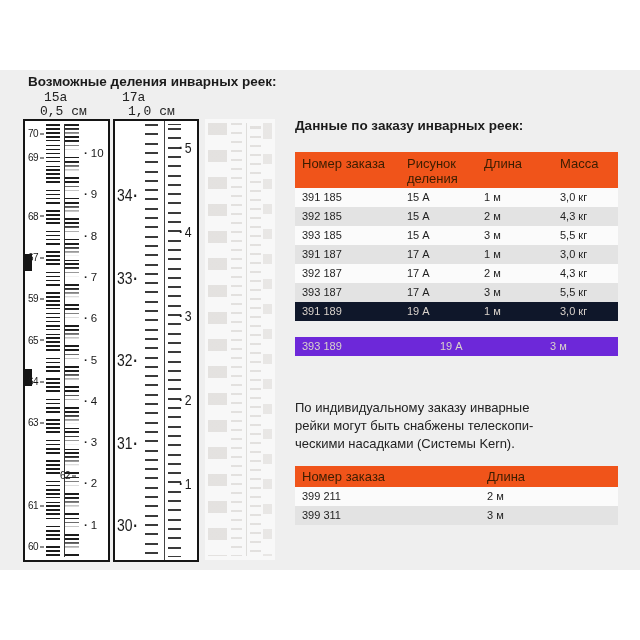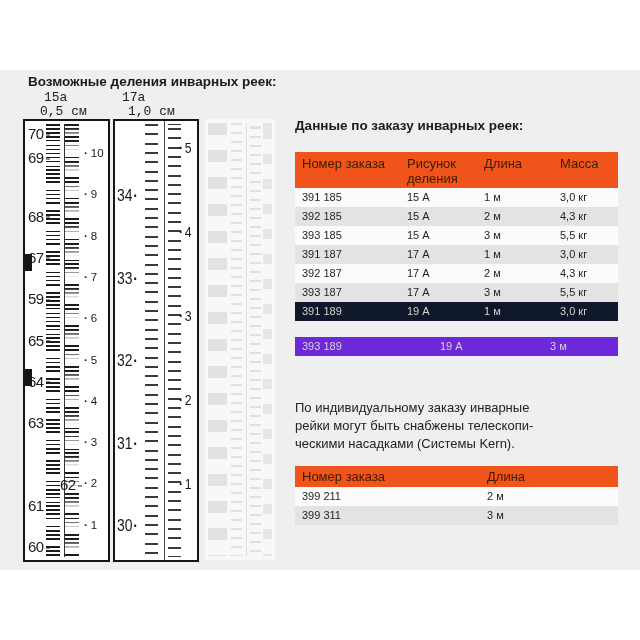--- a/index.html
+++ b/index.html
@@ -36,21 +36,21 @@
       repeating-linear-gradient(180deg,transparent 0 17px,#fff 17px 21px),
       repeating-linear-gradient(180deg,#1c1c1c 0 1.6px,transparent 1.6px 4.1px);
   }
   .hatch1-15{left:21px;}
   .hatch2-15{left:39px;border-left:1px solid #333;
     background:
       repeating-linear-gradient(180deg,transparent 0 7px,#fff 17px 21px) ,
       repeating-linear-gradient(180deg,#1c1c1c 0 1.6px,transparent 1.6px 4.1px);
     background-position:0 10px,0 0;}
   .rnum{position:absolute;transform:translateY(-50%);white-space:nowrap;color:#1a1a1a;}
-  .r15-l{left:3px;font-size:15px;letter-spacing:-0.5px;}
+  .r15-l{left:3px;font-size:10px;letter-spacing:-0.5px;}
   .r15-l::after{content:"";display:inline-block;width:4px;border-top:1.4px solid #1a1a1a;vertical-align:middle;margin-left:2px;}
   .r15-r{left:59px;font-size:11.5px;}
   .r15-r::before{content:"\00B7";margin-right:3px;font-weight:bold;}
   .marker{position:absolute;left:0;width:7px;height:17px;background:#151515;}
   
   .dashcol{width:13px;background:repeating-linear-gradient(180deg,#3a3a3a 0 2px,transparent 2px 9.3px);}
   .dash1-17{left:30px;}
   .divider-17{position:absolute;top:0;bottom:0;left:49px;width:1px;background:#444;}
   .dash2-17{left:53px;background:repeating-linear-gradient(180deg,#3a3a3a 0 2px,transparent 2px 9.3px) ;background-position:0 4px;}
   .r17-l{left:2px;font-size:17px;transform:translateY(-50%) scaleX(.82);transform-origin:left center;}
@@ -108,21 +108,21 @@
   <div class="marker" style="top:133px"></div>
   <div class="marker" style="top:248px"></div>
 <div class="rnum r15-l" style="top: 12px;">70</div>
     <div class="rnum r15-l" style="top: 36px;">69</div>
     <div class="rnum r15-l" style="top: 94.6px;">68</div>
     <div class="rnum r15-l" style="top: 135.9px;">67</div>
     <div class="rnum r15-l" style="top: 177.2px;">59</div>
     <div class="rnum r15-l" style="top: 218.5px;">65</div>
     <div class="rnum r15-l" style="top: 259.8px;">64</div>
     <div class="rnum r15-l" style="top: 301.1px;">63</div>
-    <div class="rnum r15-l" style="top: 363px; padding-left: 32px;">62</div>
+    <div class="rnum r15-l" style="top: 354px; padding-left: 32px;">62</div>
     <div class="rnum r15-l" style="top: 383.7px;">61</div>
     <div class="rnum r15-l" style="top: 425px;">60</div>
     <div class="rnum r15-r" style="top: 32px;">10</div>
     <div class="rnum r15-r" style="top: 73.3px;">9</div>
     <div class="rnum r15-r" style="top: 114.6px;">8</div>
     <div class="rnum r15-r" style="top: 155.9px;">7</div>
     <div class="rnum r15-r" style="top: 197.2px;">6</div>
     <div class="rnum r15-r" style="top: 238.5px;">5</div>
     <div class="rnum r15-r" style="top: 279.8px;">4</div>
     <div class="rnum r15-r" style="top: 321.1px;">3</div>

